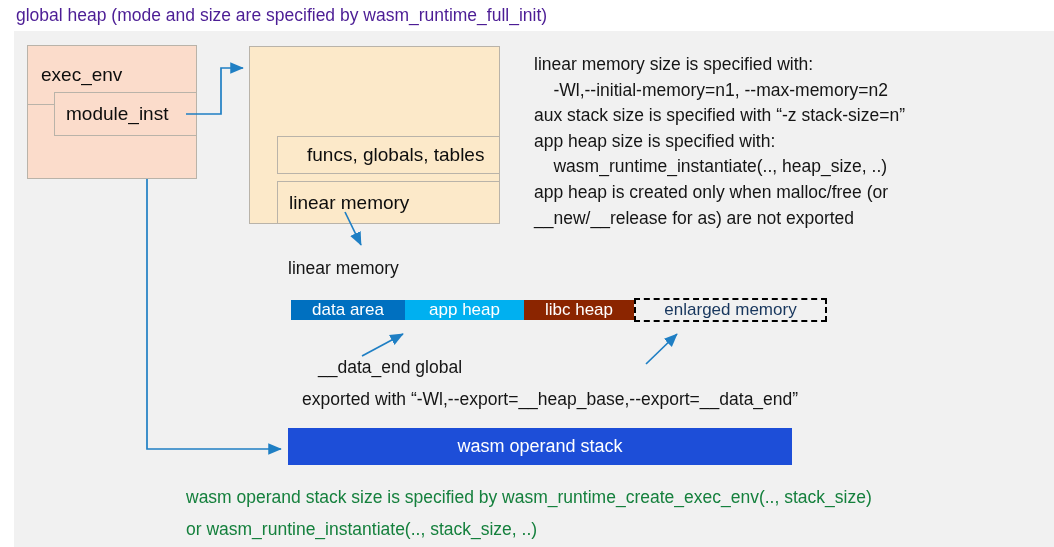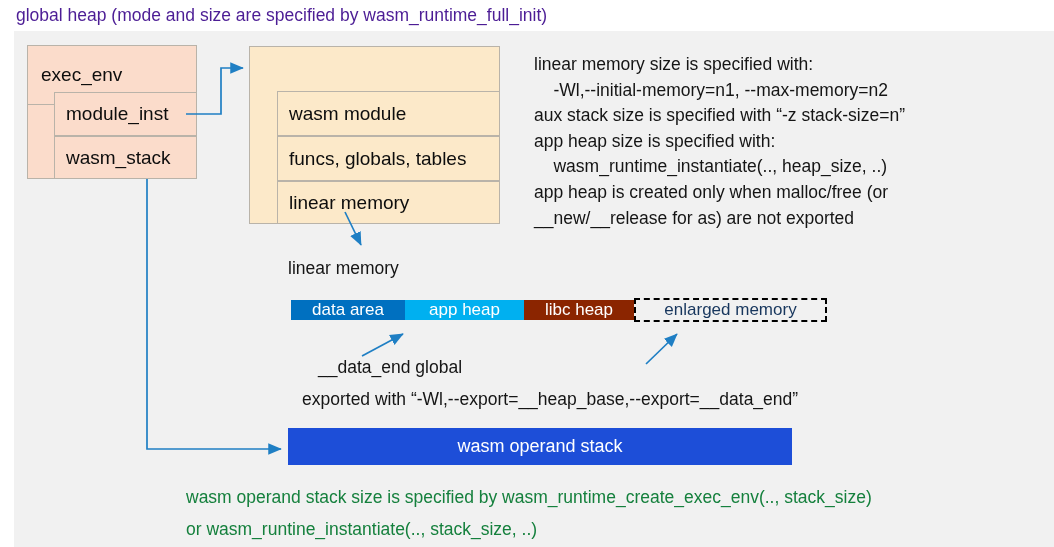--- a/index.html
+++ b/index.html
@@ -57,21 +57,21 @@
     border:1px solid #b9b3a9;padding-left:11px;
   }
 
   
   #wmi{left:249px;top:46px;width:251px;height:178px;}
   #wmiHdr{
     left:249px;top:46px;width:251px;height:45px;
     border:1px solid #b9b3a9;padding-left:13px;
   }
   #wmRow1{left:277px;top:91px;width:223px;height:45px;border:1px solid #b9b3a9;padding-left:11px;}
-  #wmRow2{left:277px;top:136px;width:223px;height:45px;border:1px solid #b9b3a9;padding-left:11px;}
+  #wmRow2{left:277px;top:136px;width:223px;height:38px;border:1px solid #b9b3a9;padding-left:29px;}
   #wmRow3{left:277px;top:181px;width:223px;height:43px;border:1px solid #b9b3a9;padding-left:11px;}
 
   
   #noteRight{
     left:534px;top:52px;
     font-size:17.5px;line-height:25.6px;color:#151515;
     white-space:pre;
   }
 
   
@@ -124,28 +124,22 @@
 
   <div id="panel"></div>
 
   <div class="abs box pink" id="execEnv"></div>
   <div class="abs box-row pink" id="execEnvHdr">
     <span>exec_env</span>
   </div>
   <div class="abs box-row pink" id="moduleInst">
     <span>module_inst</span>
   </div>
-  <div class="abs box-row pink" id="wasmStack">
-    <span>wasm_stack</span>
-  </div>
 
   <div class="abs box cream" id="wmi"></div>
-  <div class="abs box-row cream" id="wmRow1">
-    <span>wasm module</span>
-  </div>
   <div class="abs box-row cream" id="wmRow2">
     <span>funcs, globals, tables</span>
   </div>
   <div class="abs box-row cream" id="wmRow3">
     <span>linear memory</span>
   </div>
 
   <div class="abs" id="noteRight">linear memory size is specified with:
     -Wl,--initial-memory=n1, --max-memory=n2
 aux stack size is specified with “-z stack-size=n”

